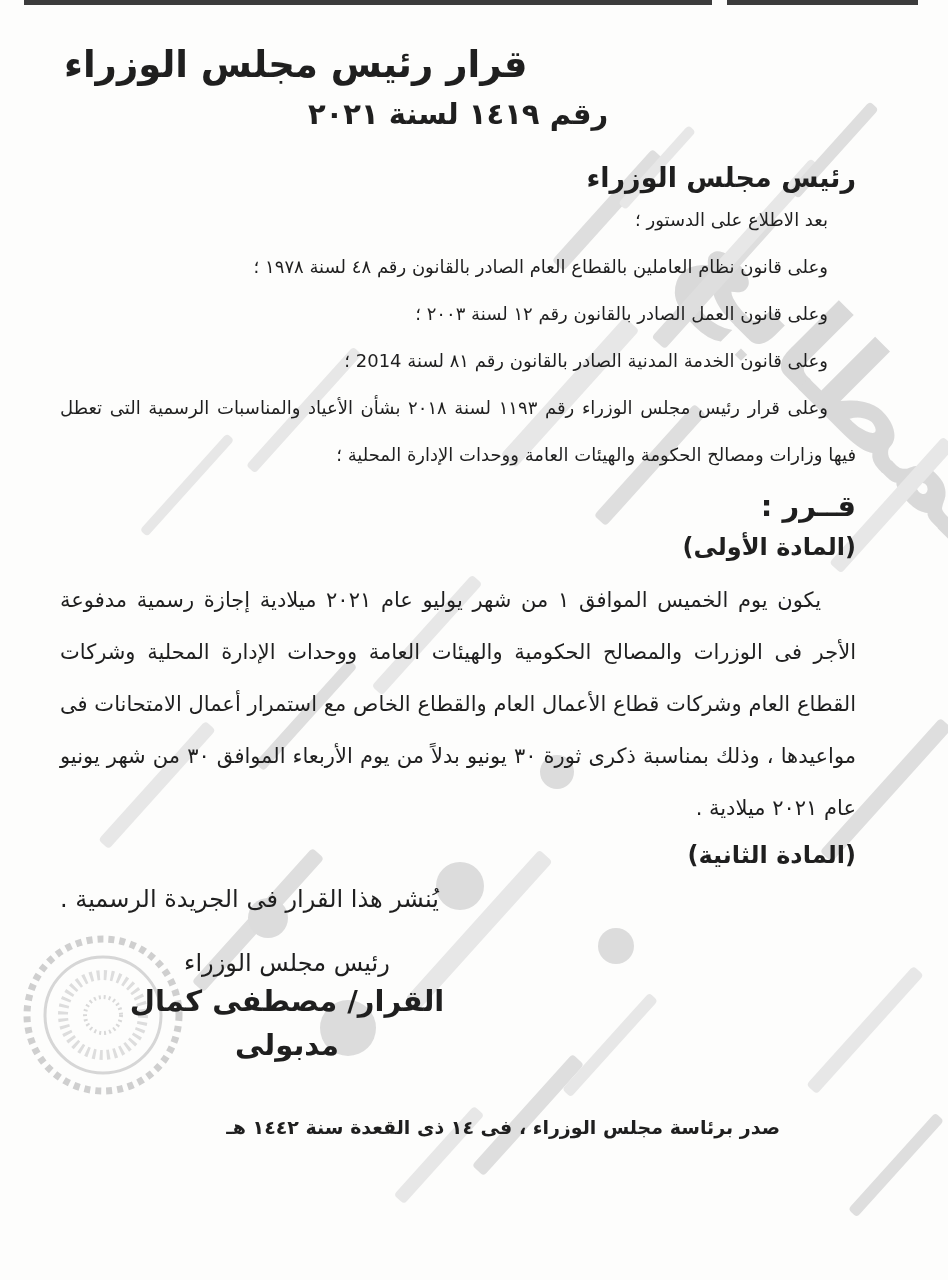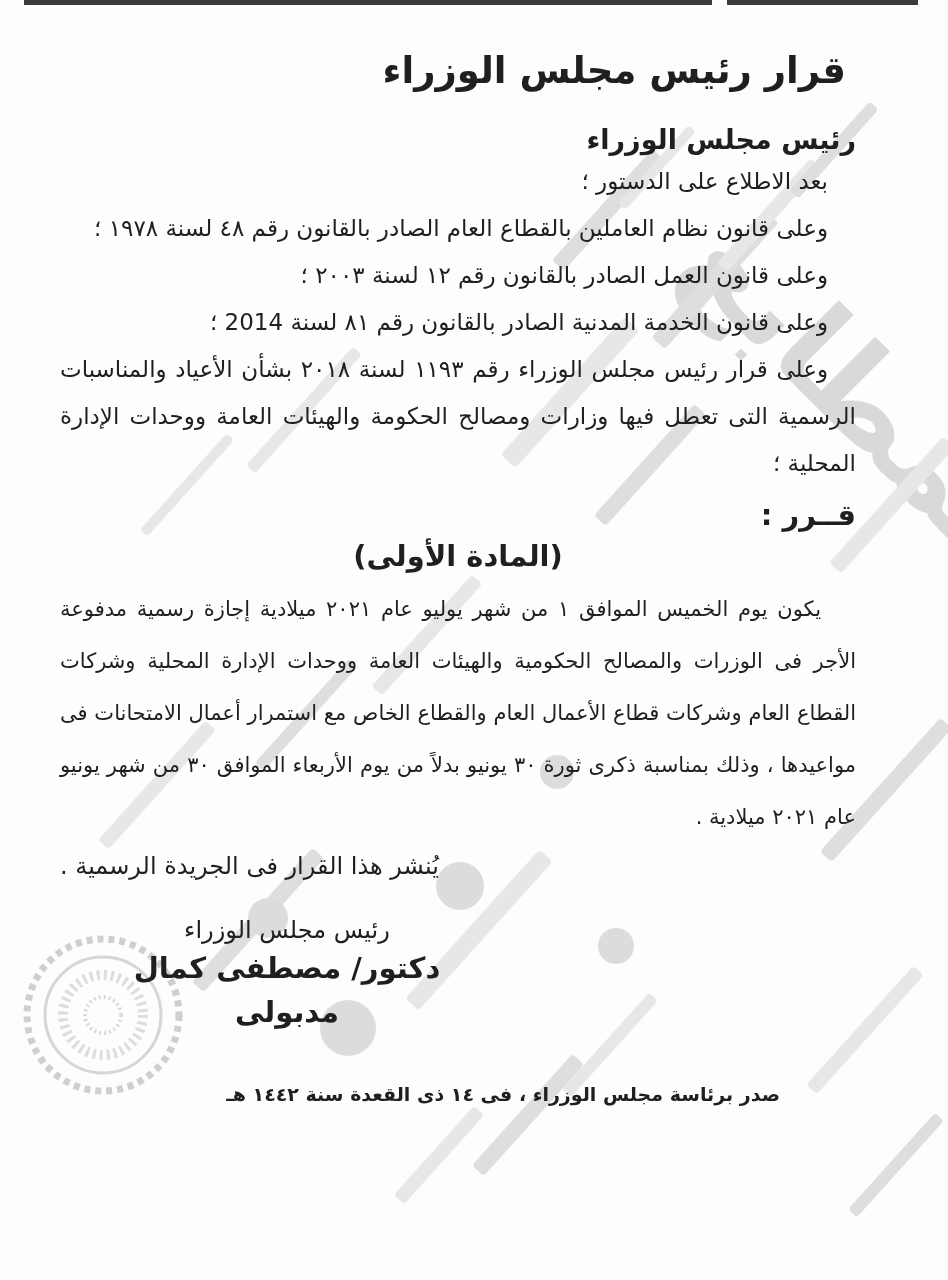--- a/index.html
+++ b/index.html
@@ -16,29 +16,29 @@
   .wm-strip.lt { background:#e7e7e7; }
   .wm-dot { border-radius:50%; background:#dcdcdc; }
   .wm-word {
     font-weight:bold; color:#d9d9d9; white-space:nowrap;
     transform:rotate(45deg); transform-origin:center;
     letter-spacing:2px;
   }
   .top-strip { position:absolute; top:0; height:5px; background:#3c3c3c; z-index:3; }
   
   .content { position:relative; z-index:2; padding:36px 92px 0 60px; }
-  .title-1 { font-size:37px; font-weight:bold; text-align:right; line-height:50px; margin:10px; }
+  .title-1 { font-size:37px; font-weight:bold; text-align:left; line-height:50px; margin:4px; }
   .title-2 { font-size:29px; font-weight:bold; text-align:center; line-height:40px; margin:4px 0 0 0; }
   .issuer-heading { font-size:27px; font-weight:bold; text-align:right; line-height:36px; margin-top:26px; }
   .preamble-line {
-    font-size:23px; line-height:47px; text-align:justify;
+    font-size:18px; line-height:47px; text-align:justify;
     text-indent:28px; margin:0;
   }
   .decision-word { font-size:29px; font-weight:bold; text-align:right; line-height:40px; margin-top:8px; }
-  .article-heading { font-size:29px; font-weight:bold; text-align:center; line-height:42px; margin:0; }
+  .article-heading { font-size:24px; font-weight:bold; text-align:right; line-height:42px; margin:0; }
   .article-body {
     font-size:21px; line-height:52px; text-align:justify;
     text-indent:35px; margin:6px 0 0 0;
   }
   .article-two-body {
     font-size:24px; line-height:47px; text-align:left;
     text-indent:35px; margin:0;
   }
   .signature { width:350px; margin:24px auto 0 52px; text-align:center; }
   .signature-title { font-size:24px; line-height:32px; }
@@ -91,39 +91,41 @@
       <circle cx="85" cy="85" r="76" fill="none" stroke="#cfcfcf" stroke-width="7" stroke-dasharray="6 5"></circle>
       <circle cx="85" cy="85" r="58" fill="none" stroke="#d6d6d6" stroke-width="3"></circle>
       <circle cx="85" cy="85" r="40" fill="none" stroke="#dddddd" stroke-width="10" stroke-dasharray="3 4"></circle>
       <circle cx="85" cy="85" r="18" fill="none" stroke="#d9d9d9" stroke-width="4" stroke-dasharray="2 3"></circle>
     </svg>
   </div>
 
   <div class="content">
 
     <h1 class="title-1">قرار رئيس مجلس الوزراء</h1>
+    <h2 class="title-2">رقم ١٤١٩ لسنة ٢٠٢١</h2>
 
     <div class="issuer-heading">رئيس مجلس الوزراء</div>
 
     <div>
       <p class="preamble-line">بعد الاطلاع على الدستور ؛</p>
       <p class="preamble-line">وعلى قانون نظام العاملين بالقطاع العام الصادر بالقانون رقم ٤٨ لسنة ١٩٧٨ ؛</p>
       <p class="preamble-line">وعلى قانون العمل الصادر بالقانون رقم ١٢ لسنة ٢٠٠٣ ؛</p>
       <p class="preamble-line">وعلى قانون الخدمة المدنية الصادر بالقانون رقم ٨١ لسنة 2014 ؛</p>
       <p class="preamble-line">وعلى قرار رئيس مجلس الوزراء رقم ١١٩٣ لسنة ٢٠١٨ بشأن الأعياد والمناسبات الرسمية التى تعطل فيها وزارات ومصالح الحكومة والهيئات العامة ووحدات الإدارة المحلية ؛</p>
     </div>
 
     <div class="decision-word">قــرر :</div>
 
     <div class="article-heading">(المادة الأولى)</div>
     <p class="article-body">يكون يوم الخميس الموافق ١ من شهر يوليو عام ٢٠٢١ ميلادية إجازة رسمية مدفوعة الأجر فى الوزرات والمصالح الحكومية والهيئات العامة ووحدات الإدارة المحلية وشركات القطاع العام وشركات قطاع الأعمال العام والقطاع الخاص مع استمرار أعمال الامتحانات فى مواعيدها ، وذلك بمناسبة ذكرى ثورة ٣٠ يونيو بدلاً من يوم الأربعاء الموافق ٣٠ من شهر يونيو عام ٢٠٢١ ميلادية .</p>
 
+    <div class="article-heading">(المادة الثانية)</div>
     <p class="article-two-body">يُنشر هذا القرار فى الجريدة الرسمية .</p>
 
     <div class="signature">
       <div class="signature-title">رئيس مجلس الوزراء</div>
-      <div class="signature-name">دكتور/ مصطفى كمال مدبولى</div>
+      <div class="signature-name">القرار/ مصطفى كمال مدبولى</div>
     </div>
 
     <div class="issuance-line">صدر برئاسة مجلس الوزراء ، فى ١٤ ذى القعدة سنة ١٤٤٢ هـ</div>
 
   </div>
 </div>
 
 </body></html>

